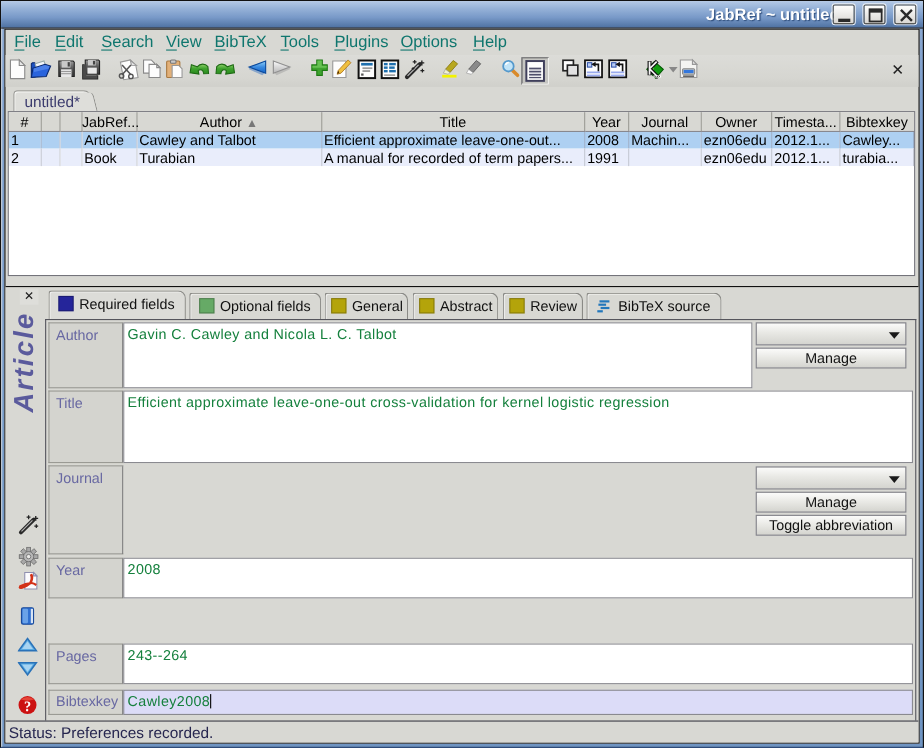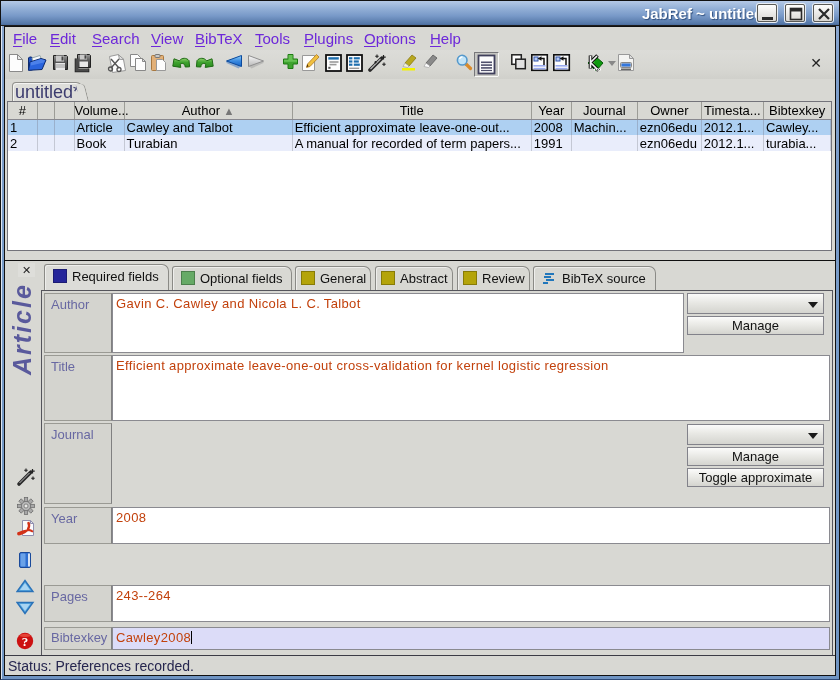--- a/index.html
+++ b/index.html
@@ -9,31 +9,31 @@
 #titlebar { position:absolute; left:1px; top:1px; right:1px; height:25px; overflow:hidden;
   background:linear-gradient(180deg,#b4c9e6 0%,#96b2d8 28%,#7899c8 62%,#5376a6 96%, #47689a 100%);
   border-bottom:1px solid #1c1c1c;
   text-align:right; color:#fff; font-weight:bold; font-size:15px; line-height:23px;
   text-shadow:1px 1px 1px #2f4e7c; }
 .winbtn { position:absolute; top:3px; width:20px; height:18px; background:linear-gradient(180deg,#fefefd,#d9d7d3);
   border:1px solid #5a5a56; border-radius:2px; box-shadow:0 0 0 1px #e9eef5; }
 .winbtn svg { position:absolute; left:1px; top:0px; }
 #content { position:absolute; left:4px; top:26px; width:832px; height:650px; border:1px solid #101010; background:#d8d8d3; }
 
-#menubar { position:absolute; left:0; top:0; right:0; height:23px; font-size:15px; color:#6d28d9; }
+#menubar { position:absolute; left:0; top:0; right:0; height:23px; font-size:15px; color:#0f766e; }
 #menubar span { position:absolute; top:3px; }
 #menubar u { text-decoration-thickness:1px; text-underline-offset:2px; }
 
 #toolbar { position:absolute; left:0; top:23px; right:0; height:29px; background:linear-gradient(180deg,#dcdcd8 0%,#d6d6d1 70%,#d0d0cb 100%); }
 #tbclose { position:absolute; right:13px; top:5px; font-size:14px; color:#222; }
 
 #filetab { position:absolute; left:7px; top:55px; width:71px; height:20px;
   background:#dededa; border:1px solid #90908c; border-bottom:none;
   border-radius:4px 7px 0 0;
-  color:#3c3c6e; font-size:18px; text-align:center; line-height:19px;
+  color:#3c3c6e; font-size:14px; text-align:center; line-height:19px;
   box-shadow:inset 1px 1px 0 #f4f4f2; }
 #filetab:after { content:""; position:absolute; right:-5px; top:1px; width:8px; height:19px;
   background:#dededa; border-right:1px solid #90908c; transform:skewX(14deg); border-radius:0 4px 0 0; }
 
 #tablewrap { position:absolute; left:2px; top:74px; width:825px; height:150px; border:1px solid #73737a; background:#fff; }
 table { border-collapse:collapse; table-layout:fixed; width:823px; font-size:13px; }
 th { background:#d8d8d3; border-right:1px solid #9c9c96; border-bottom:1px solid #88888f; font-weight:normal; height:17px; padding:0; text-align:center; }
 th:last-child { border-right:none; }
 td { border-right:1px solid #c4c8d4; height:16px; padding:0 1px 0 2px; overflow:hidden; white-space:nowrap; }
 tr.sel td { background:#aed0f2; border-right:1px solid #9ab0cc; }
@@ -45,21 +45,21 @@
 #edclose { position:absolute; left:13px; top:2px; width:17px; height:14px; background:#dededa; color:#222; text-align:center; line-height:14px; font-size:11px; }
 #lefticons { position:absolute; left:0; top:0; width:36px; height:100%; }
 #lefticons svg { position:absolute; left:11px; }
 #edtabs { position:absolute; left:36px; top:3px; right:0; height:26px; font-size:13px; color:#111; }
 .etab { position:absolute; top:2px; height:24px; background:#d8d8d3; border:1px solid #8a8a86; border-bottom:none; border-radius:3px 7px 0 0; line-height:23px; padding:0 9px 0 8px; box-shadow:inset 1px 1px 0 #eeeeec; }
 .etab.sel { top:0; height:26px; background:#dcdcd8; }
 .etab .sq { display:inline-block; width:14px; height:14px; vertical-align:-2px; margin-right:5px; border:1px solid rgba(0,0,0,0.25); }
 #fields { position:absolute; left:36px; top:29px; right:2px; bottom:0; border:1px solid #55555c; border-bottom:none; background:#d8d8d3; }
 .frow { position:absolute; left:2px; }
 .flabel { position:absolute; left:0; top:0; width:68px; height:100%; background:#d4d4cf; border:1px solid #9a9a94; border-right:1px solid #808080; color:#6868a2; font-size:13px; padding:3px 0 0 6px; }
-.ftext { position:absolute; left:68px; top:0; right:0; height:100%; background:#fff; border:1px solid #8a8a90; font-size:13px; letter-spacing:0.35px; padding:2px 0 0 3px; color:#c2410c; }
+.ftext { position:absolute; left:68px; top:0; right:0; height:100%; background:#fff; border:1px solid #8a8a90; font-size:13px; letter-spacing:0.35px; padding:2px 0 0 3px; color:#15803d; }
 .combo { position:absolute; width:137px; height:21px; background:linear-gradient(180deg,#fbfbfa 0%,#e8e8e4 45%,#d4d4cf 100%); border:1px solid #82828a; right:8px; }
 .combo:after { content:""; position:absolute; right:5px; top:8px; border:5.5px solid transparent; border-top:6.5px solid #1a1a1a; }
 .btn { position:absolute; width:137px; height:19px; background:linear-gradient(180deg,#fbfbfa 0%,#e8e8e4 50%,#d4d4cf 100%); border:1px solid #82828a; font-size:13px; text-align:center; line-height:17px; color:#111; right:8px; }
 
 #statusbar { position:absolute; left:0; bottom:0; right:0; height:20px; border-top:1px solid #3c3c46; font-size:14px; color:#26264f; padding:2px 0 0 3px; background:#d8d8d3; }
 .caret { display:inline-block; width:1px; height:13px; background:#000; vertical-align:-2px; }
 </style>
 </head>
 <body>
 <div id="frame"></div>
@@ -312,21 +312,21 @@
           <col style="width:66px">
           <col style="width:64px">
           <col style="width:62px">
           <col style="width:67px">
         </colgroup>
       <tbody>
           <tr>
             <th>#</th>
             <th></th>
             <th></th>
-            <th>Volume...</th>
+            <th>JabRef...</th>
             <th>Author <span class="sortarr">▲</span></th>
             <th>Title</th>
             <th>Year</th>
             <th>Journal</th>
             <th>Owner</th>
             <th>Timesta...</th>
             <th>Bibtexkey</th>
           </tr>
       <tr class="sel">
             <td>1</td>
@@ -431,21 +431,21 @@
       <div class="btn" style="top:25px;">Manage</div>
       <div class="frow" style="top:64px; height:66px; right:2px;">
         <div class="flabel">Title</div>
           <div class="ftext">Efficient approximate leave-one-out cross-validation for kernel logistic regression</div>
       </div>
       <div class="frow" style="top:132px; height:81px; right:148px;">
         <div class="flabel">Journal</div>
       </div>
       <div class="combo" style="top:133px;"></div>
       <div class="btn" style="top:156px;">Manage</div>
-      <div class="btn" style="top:177px;">Toggle approximate</div>
+      <div class="btn" style="top:177px;">Toggle abbreviation</div>
       <div class="frow" style="top:216px; height:37px; right:2px;">
         <div class="flabel">Year</div>
           <div class="ftext">2008</div>
       </div>
       <div class="frow" style="top:294px; height:37px; right:2px;">
         <div class="flabel">Pages</div>
           <div class="ftext">243--264</div>
       </div>
       <div class="frow" style="top:336px; height:23px; right:2px;">
         <div class="flabel" style="padding-top:2px">Bibtexkey</div>

